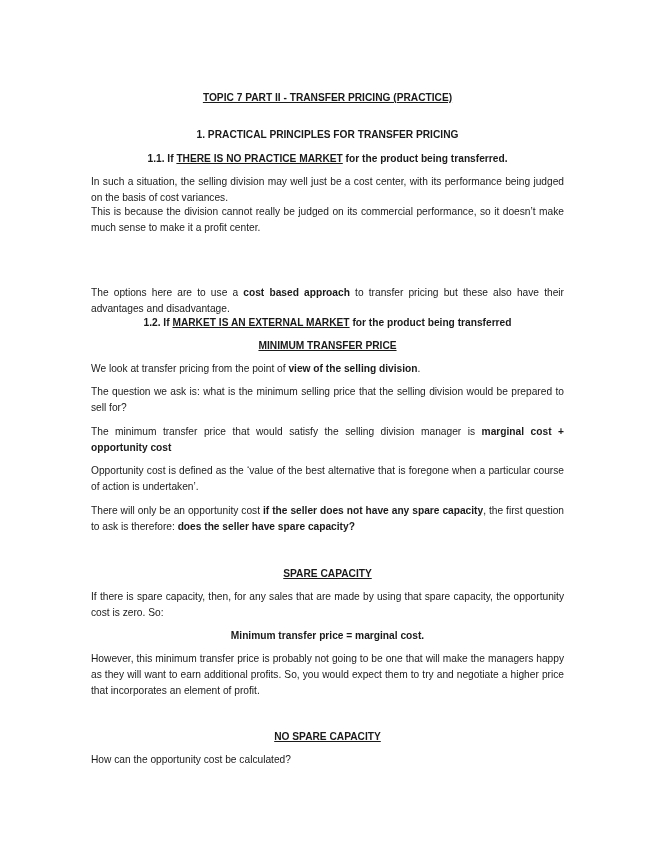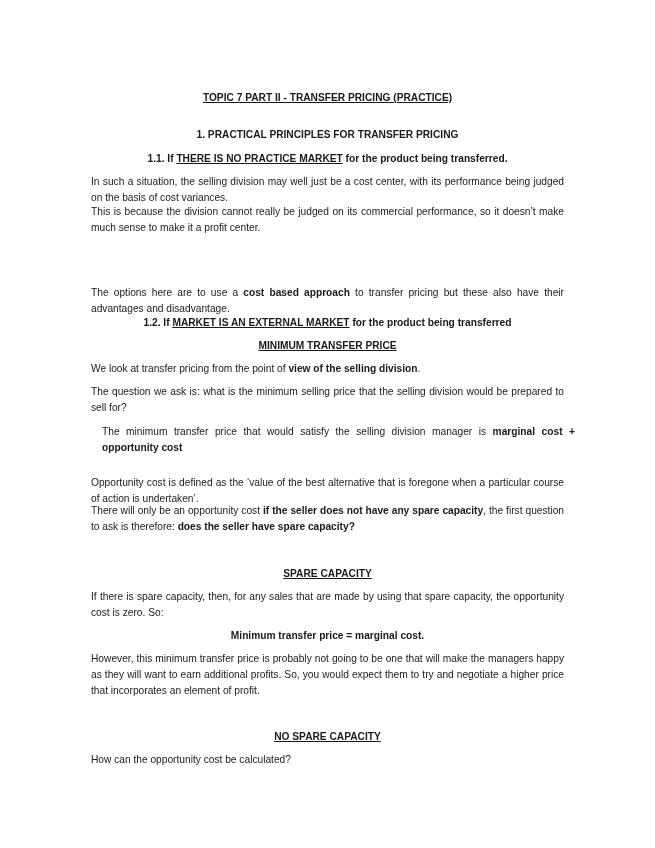--- a/index.html
+++ b/index.html
@@ -41,25 +41,25 @@
   </div>
 
   <div class="blk b u" style="top:338px;">MINIMUM TRANSFER PRICE</div>
 
   <div class="blk just" style="top:361px;">
     <span>We look at transfer pricing from the point of </span><span class="b">view of the selling division</span><span>.</span>
   </div>
 
   <div class="blk just" style="top:384px;">The question we ask is: what is the minimum selling price that the selling division would be prepared to sell for?</div>
 
-  <div class="blk just" style="top:424px;margin-left:11px;">
+  <div class="blk just" style="top:424px;">
     <span>The minimum transfer price that would satisfy the selling division manager is </span><span class="b">marginal cost + opportunity cost</span>
   </div>
 
-  <div class="blk just" style="top:463px;margin-top:12px;">Opportunity cost is defined as the ‘value of the best alternative that is foregone when a particular course of action is undertaken’.</div>
+  <div class="blk just" style="top:463px;">Opportunity cost is defined as the ‘value of the best alternative that is foregone when a particular course of action is undertaken’.</div>
 
   <div class="blk just" style="top:503px;">
     <span>There will only be an opportunity cost </span><span class="b">if the seller does not have any spare capacity</span><span>, the first question to ask is therefore: </span><span class="b">does the seller have spare capacity?</span>
   </div>
 
   <div class="blk b u" style="top:566px;">SPARE CAPACITY</div>
 
   <div class="blk just" style="top:589px;">If there is spare capacity, then, for any sales that are made by using that spare capacity, the opportunity cost is zero. So:</div>
 
   <div class="blk center b" style="top:628px;">Minimum transfer price = marginal cost.</div>

